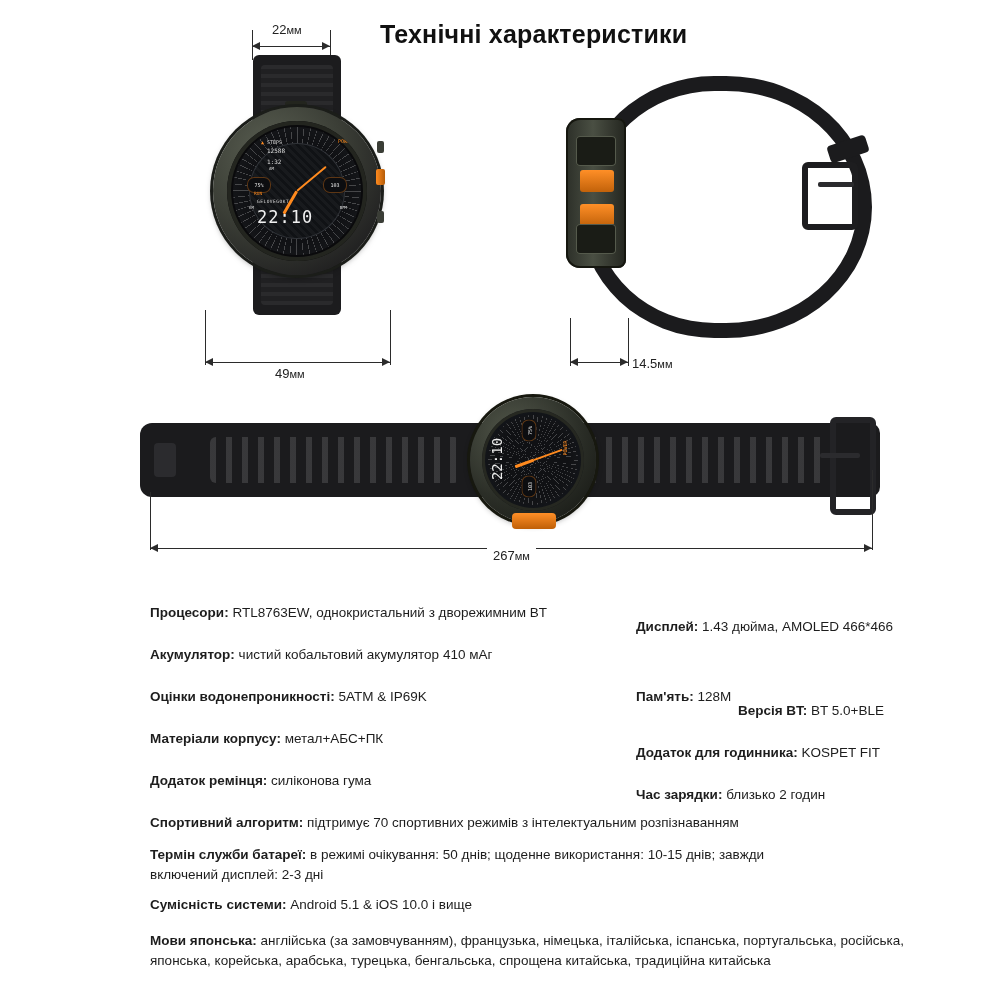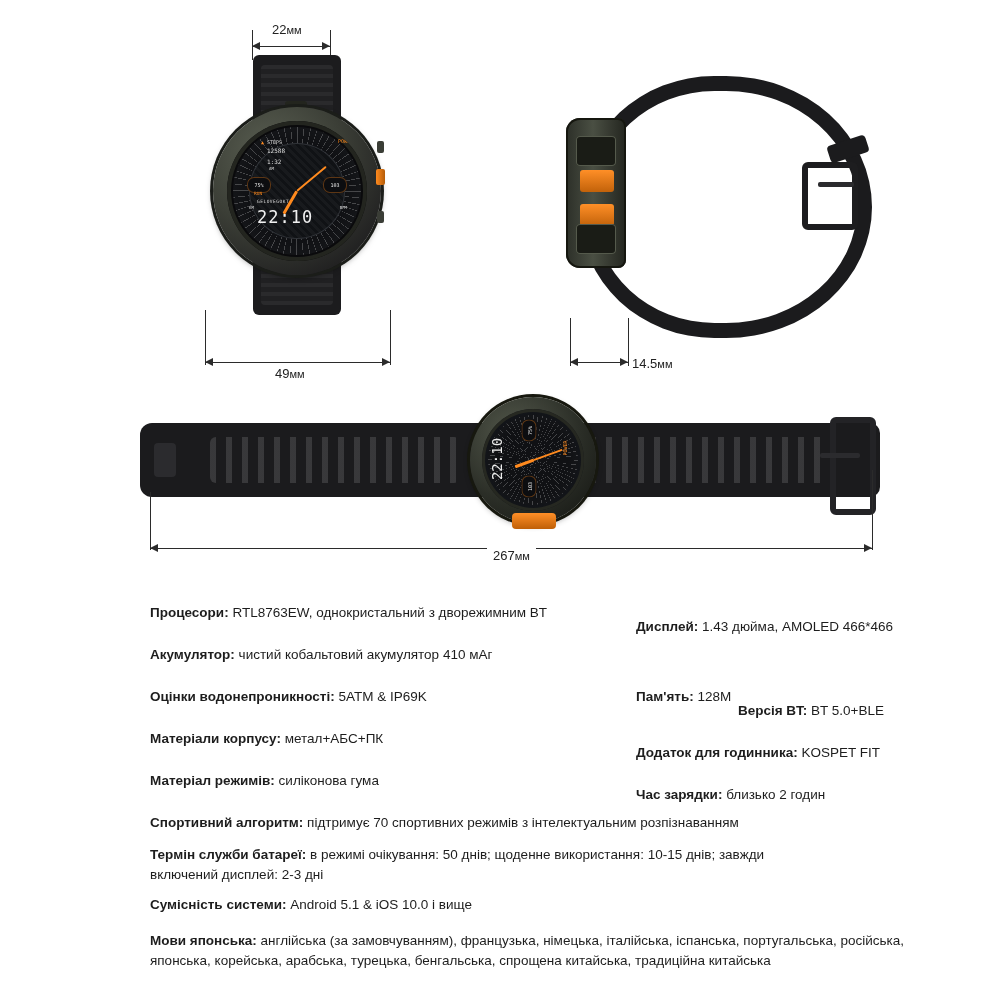--- a/index.html
+++ b/index.html
@@ -301,20 +301,21 @@
   }
   .col-left  { left: 150px; width: 470px; }
   .col-right { left: 636px; width: 350px; }
   .full-row  { left: 150px; width: 790px; }
 </style>
 </head>
 <body>
 
 <div class="page">
 
+  <div class="title">Технічні характеристики</div>
 
   <div>
     <div class="hline" style="left:252px; top:46px; width:78px;"></div>
     <div class="arrow-l" style="left:252px; top:42px;"></div>
     <div class="arrow-r" style="left:322px; top:42px;"></div>
     <div class="vtick" style="left:252px; top:30px; height:30px;"></div>
     <div class="vtick" style="left:330px; top:30px; height:30px;"></div>
     <div class="dim-label" style="left:272px; top:22px;">
       <span>22</span><span class="unit">мм</span>
     </div>
@@ -439,21 +440,21 @@
     <div class="spec-row col-left" style="top:50px;">
       <b>Акумулятор</b><b>:</b><span> чистий кобальтовий акумулятор 410 мАг</span>
     </div>
     <div class="spec-row col-left" style="top:92px;">
       <b>Оцінки водонепроникності</b><b>:</b><span> 5ATM &amp; IP69K</span>
     </div>
     <div class="spec-row col-left" style="top:134px;">
       <b>Матеріали корпусу</b><b>:</b><span> метал+АБС+ПК</span>
     </div>
     <div class="spec-row col-left" style="top:176px;">
-      <b>Матеріал режимів</b><b>:</b><span> силіконова гума</span>
+      <b>Додаток ремінця</b><b>:</b><span> силіконова гума</span>
     </div>
 
     <div class="spec-row col-right" style="top:22px;">
       <b>Дисплей</b><b>:</b><span> 1.43 дюйма, AMOLED 466*466</span>
     </div>
     <div class="spec-row col-right" style="top:52px;margin-top:40px;">
       <b>Пам'ять</b><b>:</b><span> 128M</span>
     </div>
     <div class="spec-row col-right" style="top:106px;text-align:center;">
       <b>Версія BT</b><b>:</b><span> BT 5.0+BLE</span>

